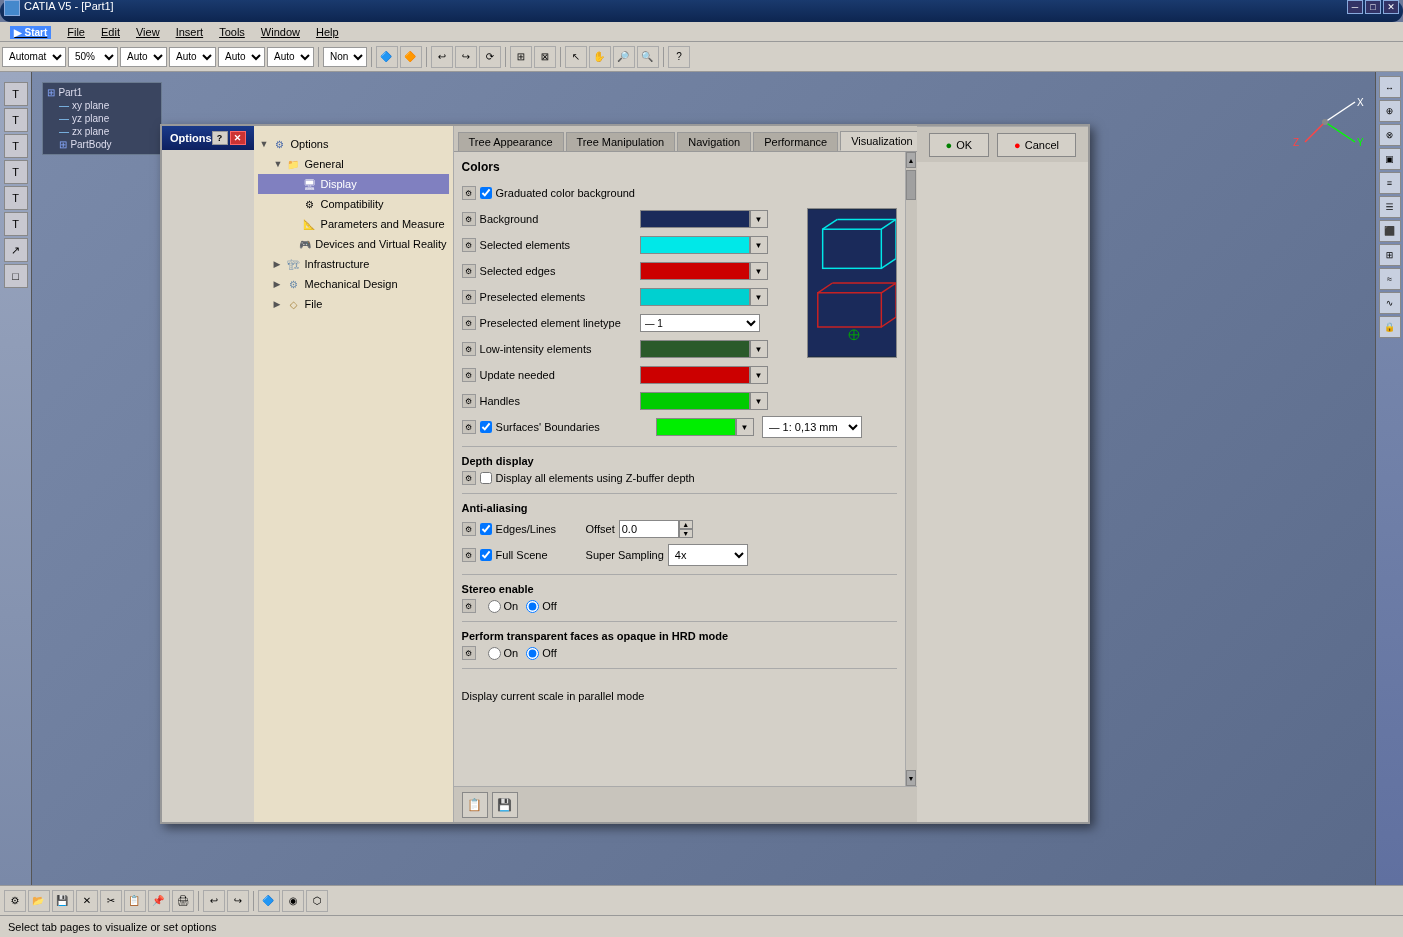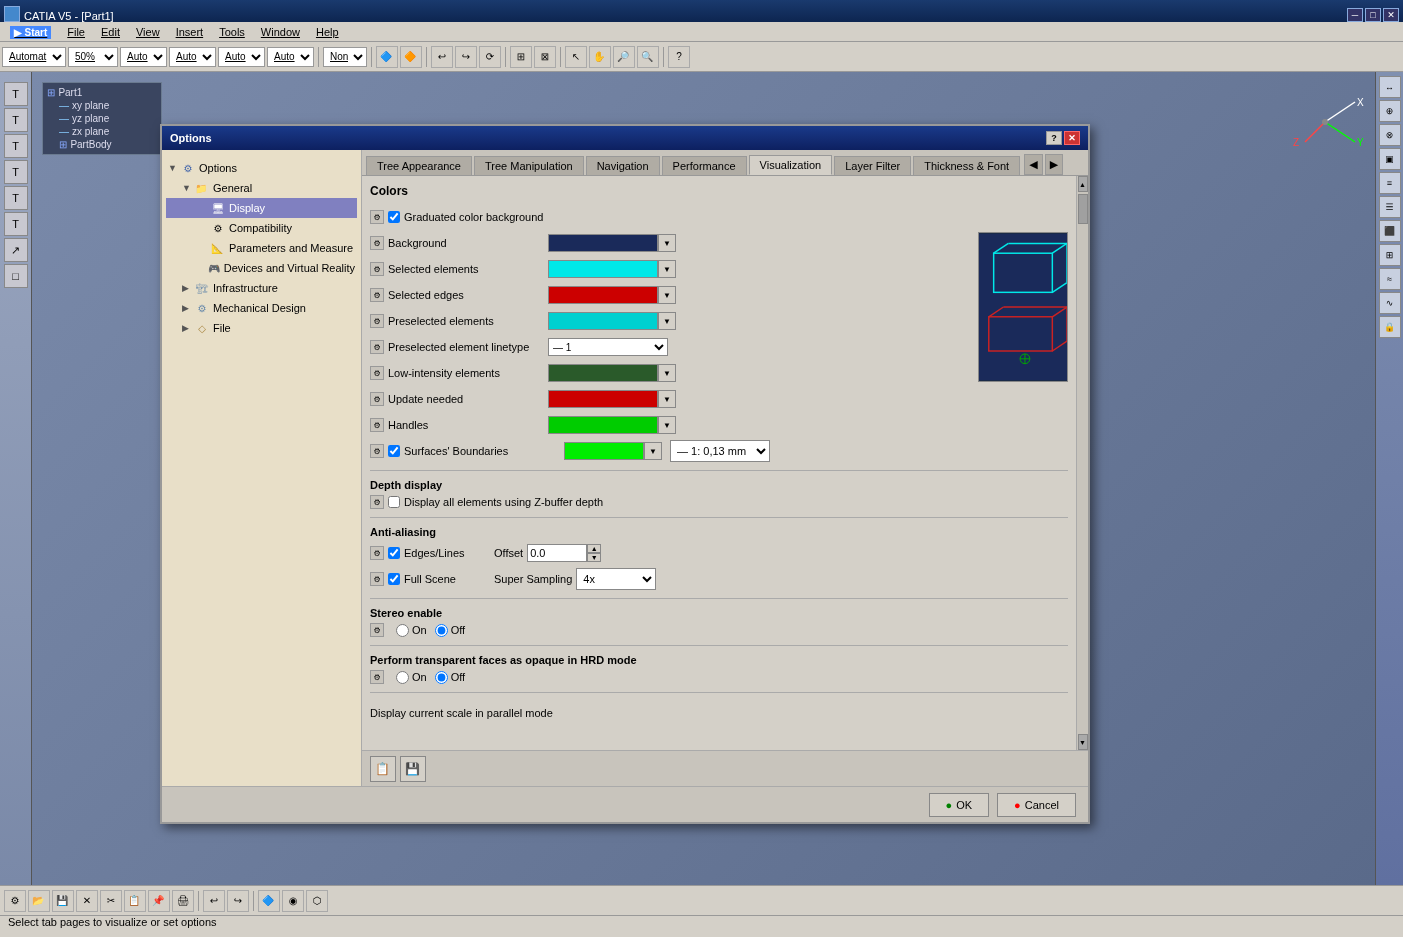--- a/index.html
+++ b/index.html
@@ -11,24 +11,25 @@
       height: 937px;
       overflow: hidden;
       position: relative;
     }
 
     
     .title-bar {
       background: linear-gradient(to bottom, #1a3a6e, #0d2550);
       height: 22px;
       display: flex;
-      align-items: flex-end;
+      align-items: flex-start;
       padding: 0 4px;
       color: white;
       font-size: 11px;
+      border-radius: 11px;
     }
     .title-bar-icon { width: 16px; height: 16px; margin-right: 4px; background: #4488cc; border: 1px solid #88aadd; }
     .title-bar-title { flex: 1; }
     .title-bar-controls { display: flex; gap: 2px; }
     .title-bar-btn {
       width: 16px; height: 14px;
       background: #336;
       border: 1px solid #88aadd;
       color: white;
       font-size: 9px;
@@ -62,21 +63,20 @@
       padding: 0 2px;
       border-bottom: 1px solid #999;
       gap: 2px;
     }
     .toolbar-select {
       height: 20px;
       font-size: 10px;
       background: white;
       border: 1px solid #999;
       padding: 0 2px;
-      text-decoration: underline;
     }
     .toolbar-btn {
       width: 22px; height: 22px;
       background: #d4d0c8;
       border: 1px solid #aaa;
       cursor: pointer;
       display: flex; align-items: center; justify-content: center;
       font-size: 10px;
     }
     .toolbar-sep { width: 1px; height: 20px; background: #999; margin: 0 2px; }
@@ -124,38 +124,38 @@
     
     .status-bar {
       position: absolute;
       bottom: 0;
       left: 0;
       right: 0;
       height: 22px;
       background: #d4d0c8;
       border-top: 1px solid #999;
       display: flex;
-      align-items: flex-start;
+      align-items: center;
       padding: 0 8px;
       font-size: 11px;
     }
 
     
     .dialog-overlay {
       position: absolute;
       top: 52px;
       left: 160px;
       width: 930px;
       height: 700px;
       background: #d4d0c8;
       border: 2px solid #999;
       box-shadow: 4px 4px 10px rgba(0,0,0,0.5);
       z-index: 100;
       display: flex;
-      flex-direction: column;
+      flex-direction: row;
     }
 
     .dialog-titlebar {
       background: linear-gradient(to bottom, #1a3a8a, #0d2060);
       height: 24px;
       display: flex;
       align-items: center;
       padding: 0 8px;
       color: white;
       font-size: 11px;
@@ -883,21 +883,21 @@
                 <span>On</span>
               </div>
               <div class="radio-item">
                 <input type="radio" name="transparent" checked="" style="">
                 <span>Off</span>
               </div>
             </div>
 
             <hr class="separator-line">
 
-            <div style="display:flex; align-items:flex-start; margin-top:14px;">
+            <div style="display:flex; align-items:flex-start; margin-top:21px;">
               <span>Display current scale in parallel mode</span>
             </div>
 
           </div>
 
           <div class="scroll-bar">
             <div style="width:10px;height:16px;background:#aaa;border:1px solid #888;cursor:pointer;display:flex;align-items:center;justify-content:center;font-size:7px;">▲</div>
             <div class="scroll-thumb"></div>
             <div style="flex:1;"></div>
             <div style="width:10px;height:16px;background:#aaa;border:1px solid #888;cursor:pointer;display:flex;align-items:center;justify-content:center;font-size:7px;">▼</div>

